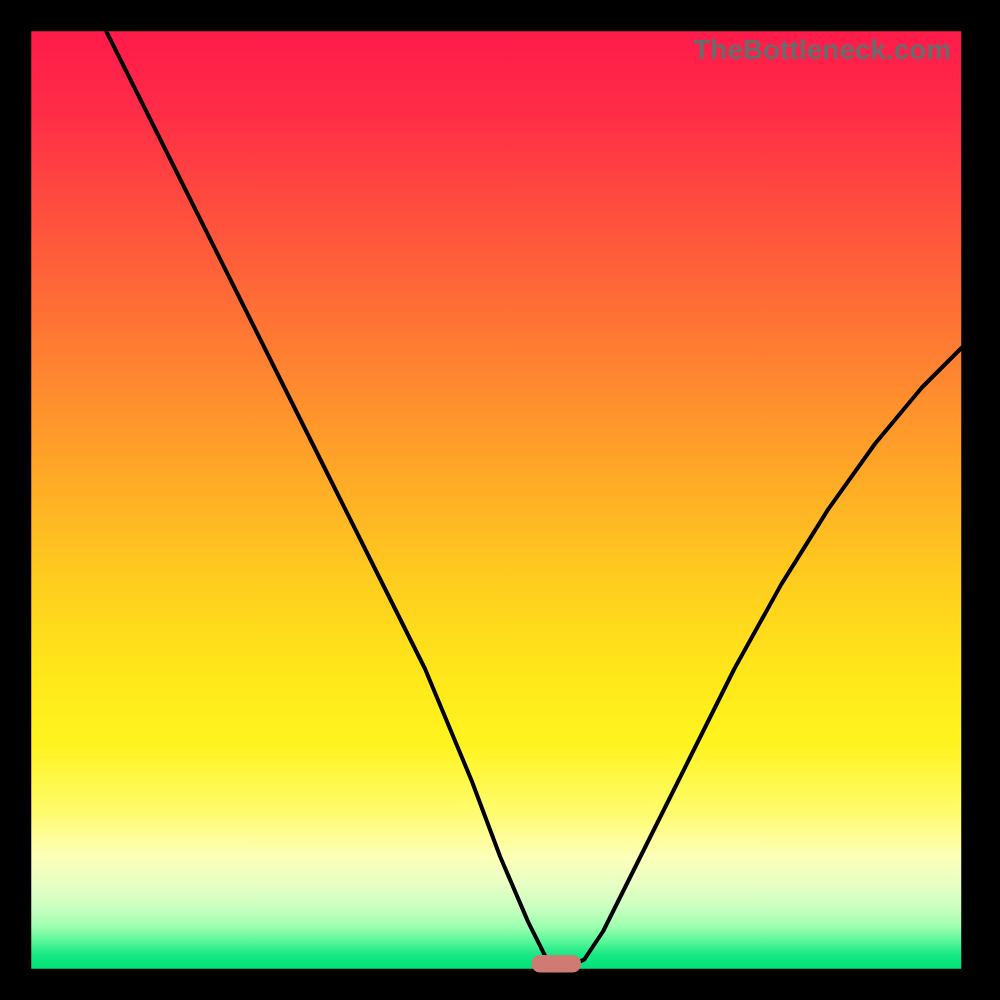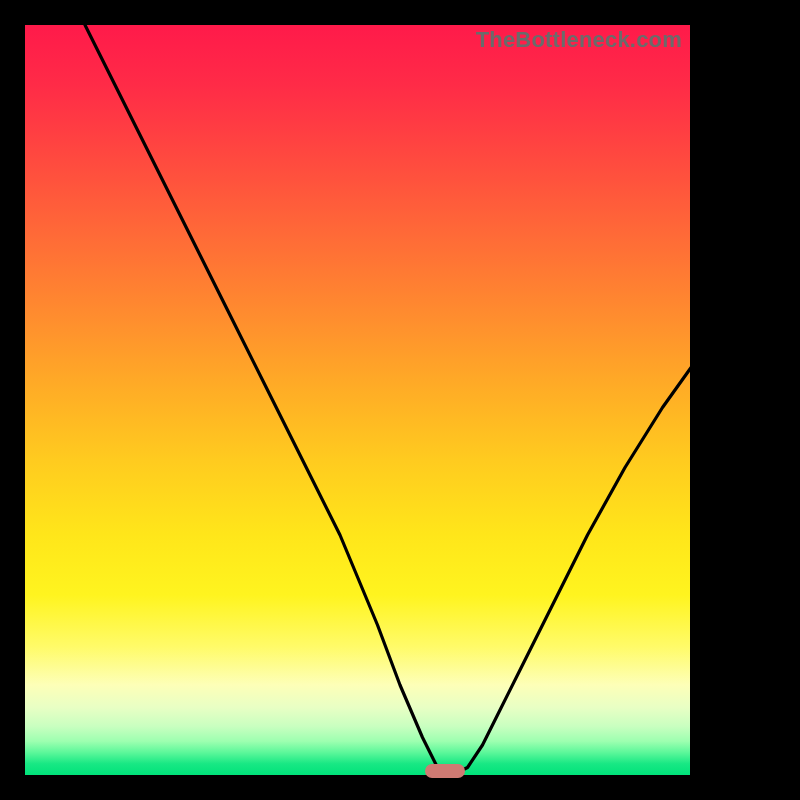--- a/index.html
+++ b/index.html
@@ -15,21 +15,21 @@
     left: 0;
     top: 0;
     width: 800px;
     height: 800px;
     background: #000;
   }
   .plot {
     position: absolute;
     left: 25px;
     top: 25px;
-    width: 665px;
+    width: 744px;
     height: 750px;
     
     background: linear-gradient(to bottom,
       #ff1a4a 0%,
       #ff2b47 8%,
       #ff4a3f 18%,
       #ff6a37 28%,
       #ff8a2f 38%,
       #ffab26 48%,
       #ffcb1f 58%,

